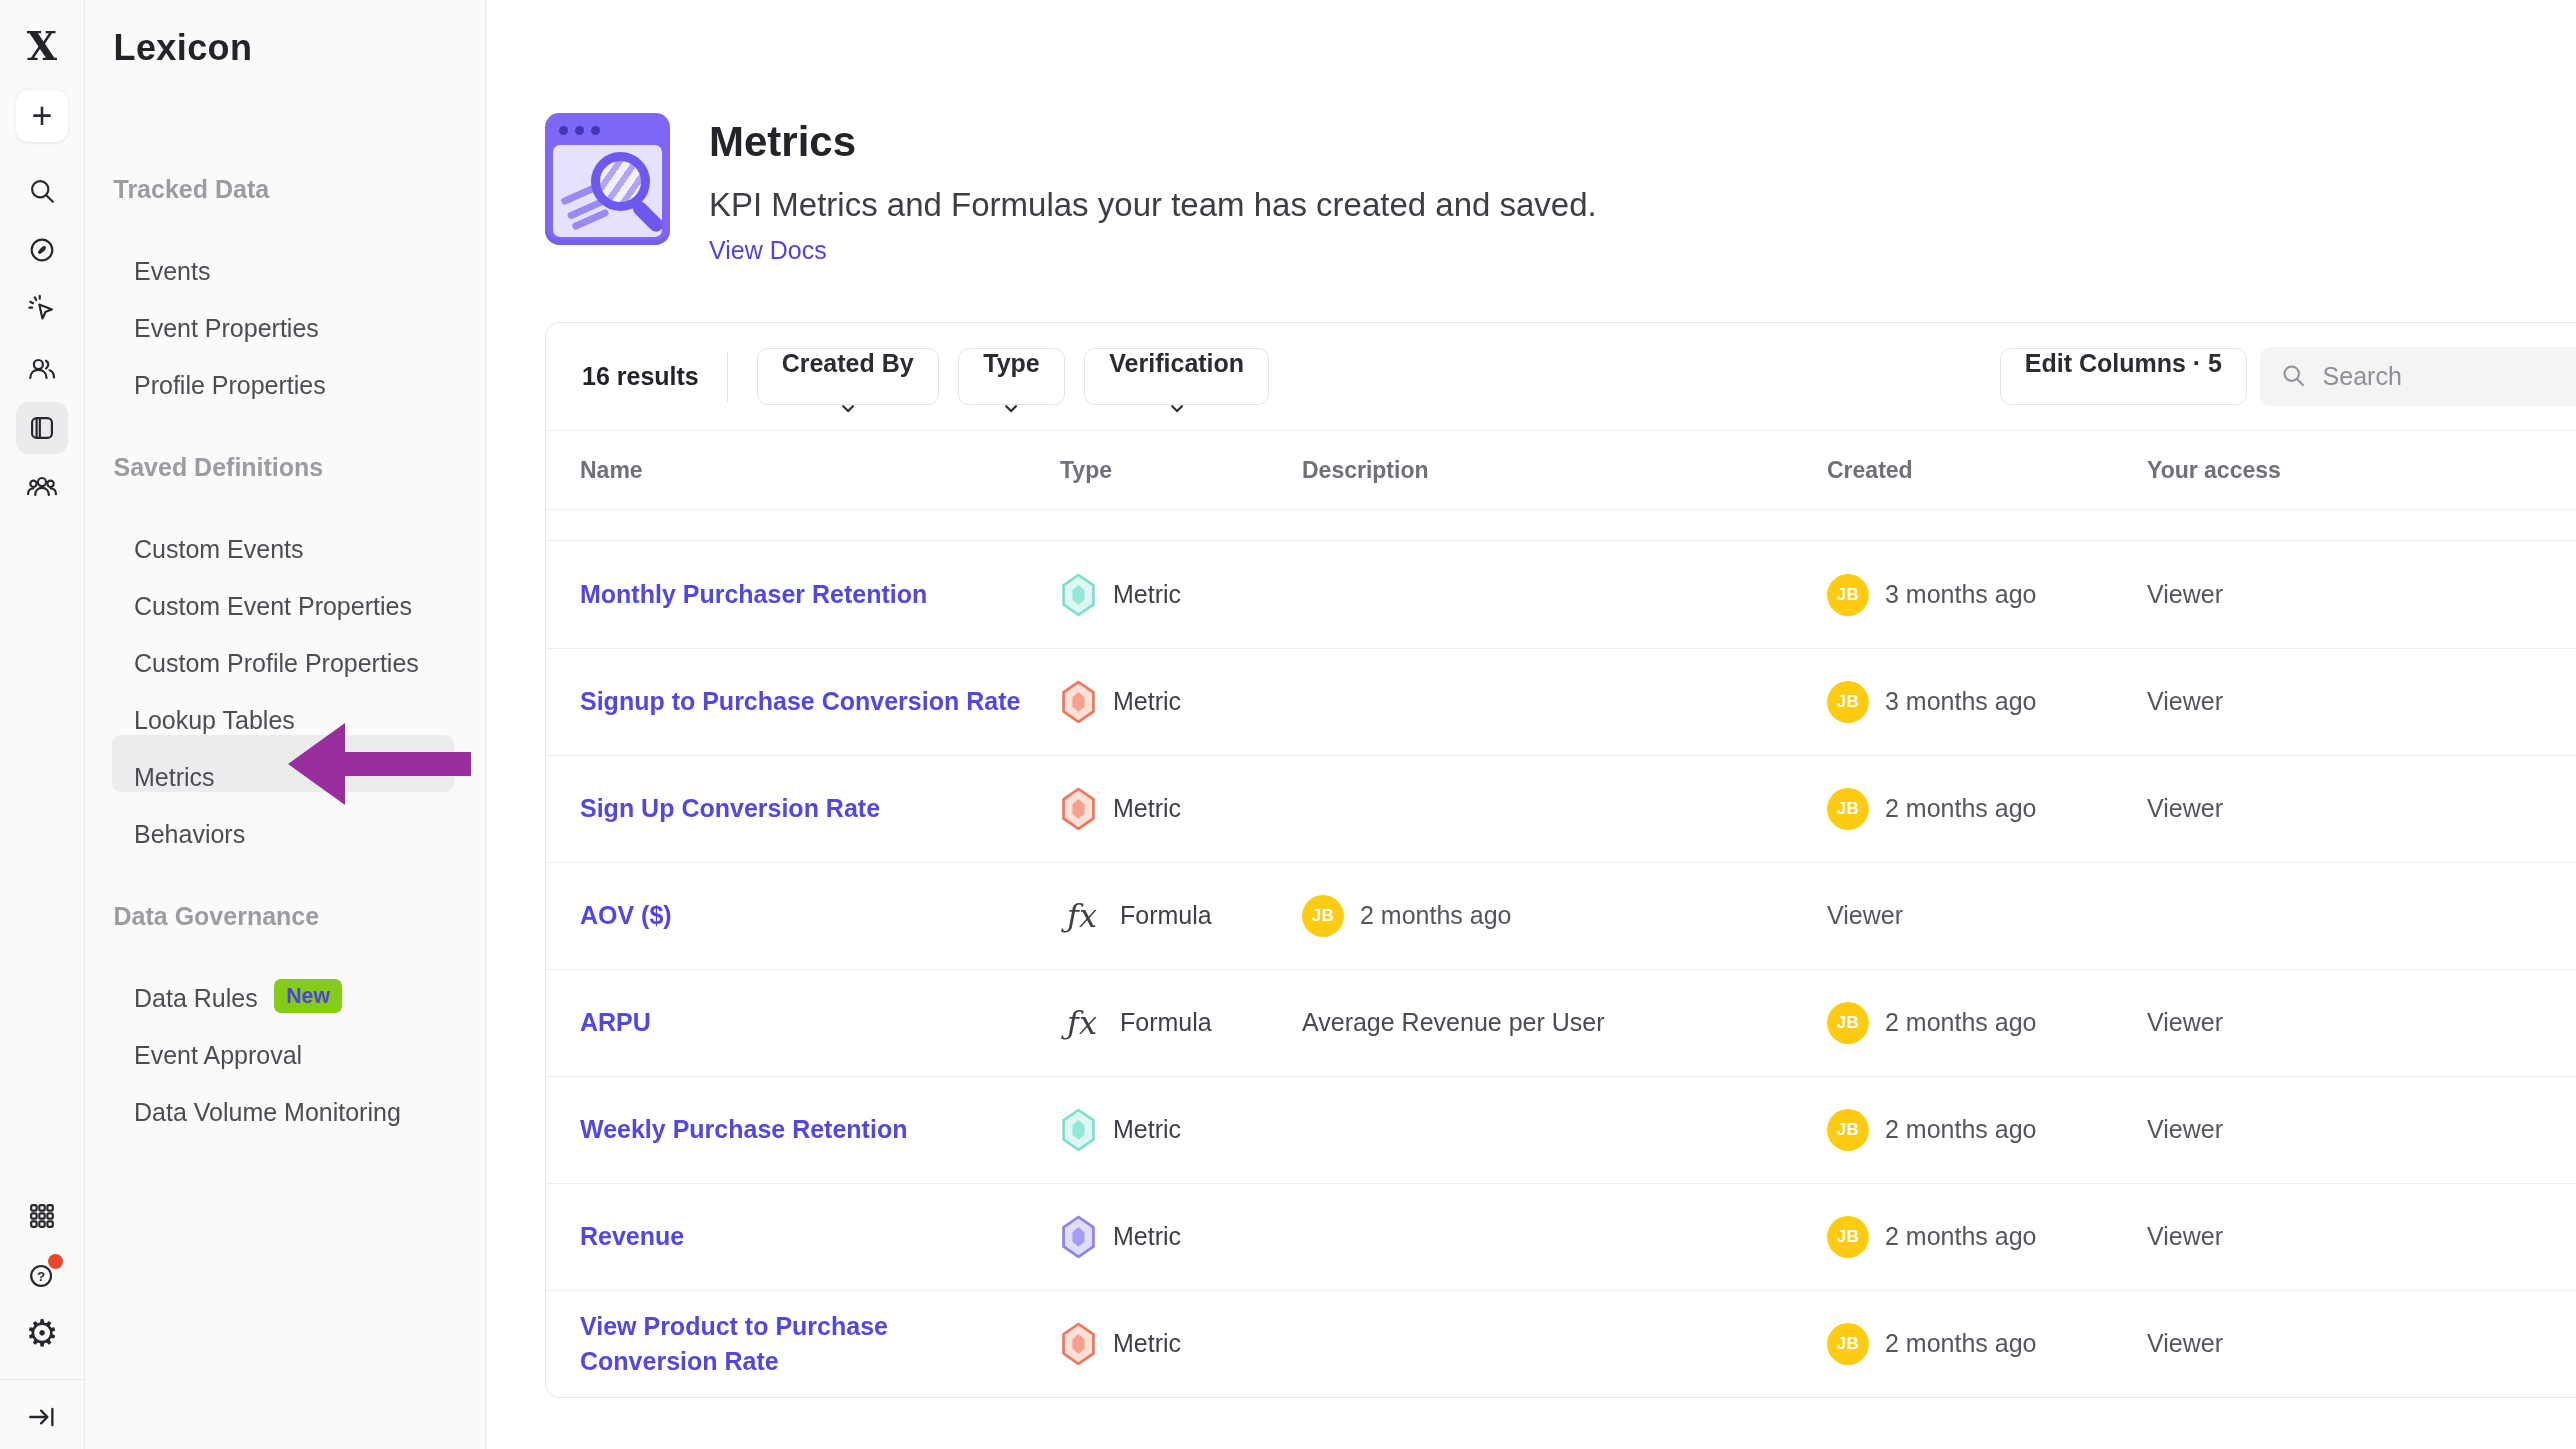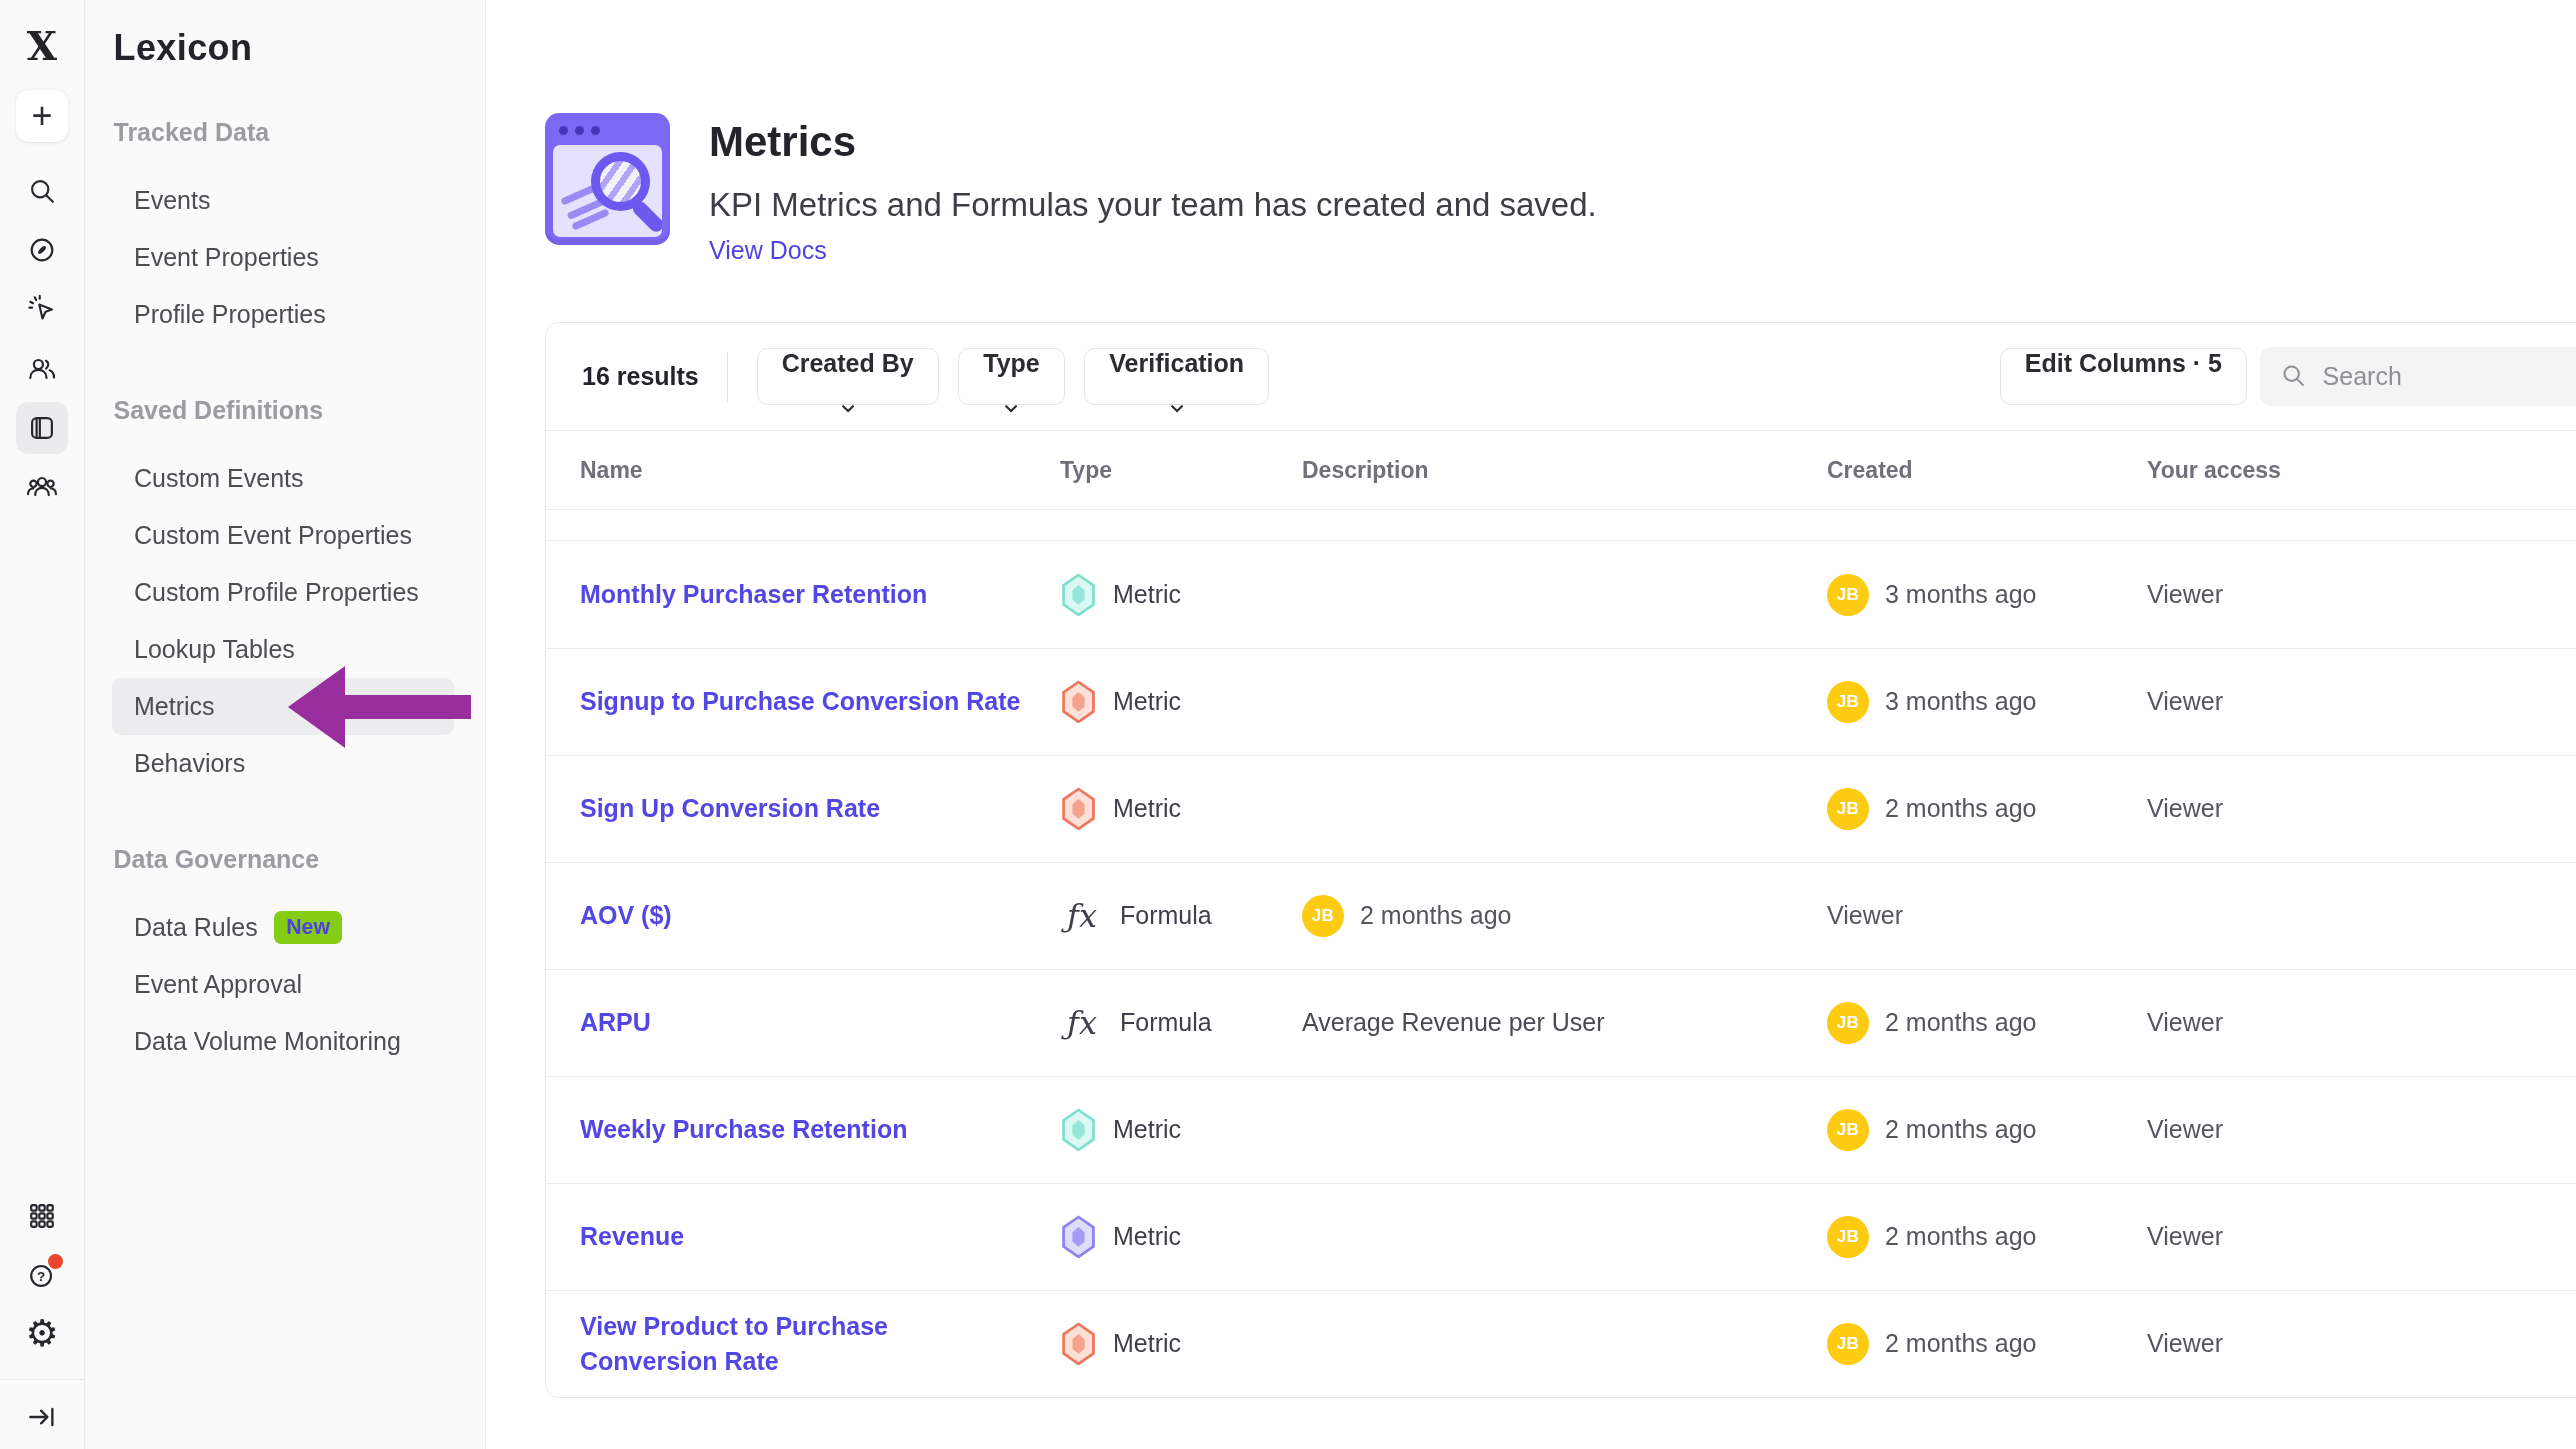--- a/index.html
+++ b/index.html
@@ -23,23 +23,23 @@
   .help-wrap { position:relative; }
   .help-dot { position:absolute; top:5.3px; right:5.3px; width:15px; height:15px; border-radius:50%;
               background:#e8472b; }
   .gear-glyph { font-size:37px; color:#26262c; line-height:1; }
 
   
   .sidebar { width:401px; height:100%; background:#fafafa; border-right:0.9px solid #eaeaec;
              flex:0 0 auto; padding-top:27px; overflow:hidden; }
   .side-title { font-size:36px; font-weight:bold; color:#23232a; padding-left:28.5px; letter-spacing:0.4px; }
   .section-label { font-size:25px; font-weight:bold; color:#9b9ba1; padding-left:28.5px;
-                   margin-top:49px; margin-bottom:25px; }
+                   margin-top:106px; margin-bottom:25px; }
   .section-label.tight { margin-top:53px; }
-  .side-item { height:57px; margin:0 31px 0 27px; padding-left:22px; display:flex; align-items:center;
+  .side-item { height:57px; margin:0 31px 0 27px; padding-left:22px; display:flex; align-items:flex-end;
                font-size:25px; color:#4c4c53; border-radius:9px; cursor:pointer; position:relative; }
   .side-item.active { background:#ececee; }
   .badge-new { margin-left:16px; background:#84cc16; color:#4f42e1; font-size:21.3px; font-weight:bold;
                padding:4.4px 12.5px; border-radius:7.1px; }
   
   .annotation-arrow { position:absolute; left:176px; top:50%; transform:translateY(-50%);
                       display:flex; align-items:center; pointer-events:none; z-index:5; }
   .arrow-head { width:0; height:0; border-top:41px solid transparent; border-bottom:41px solid transparent;
                 border-right:57px solid #982d9e; }
   .arrow-shaft { width:126px; height:24px; background:#982d9e; }

